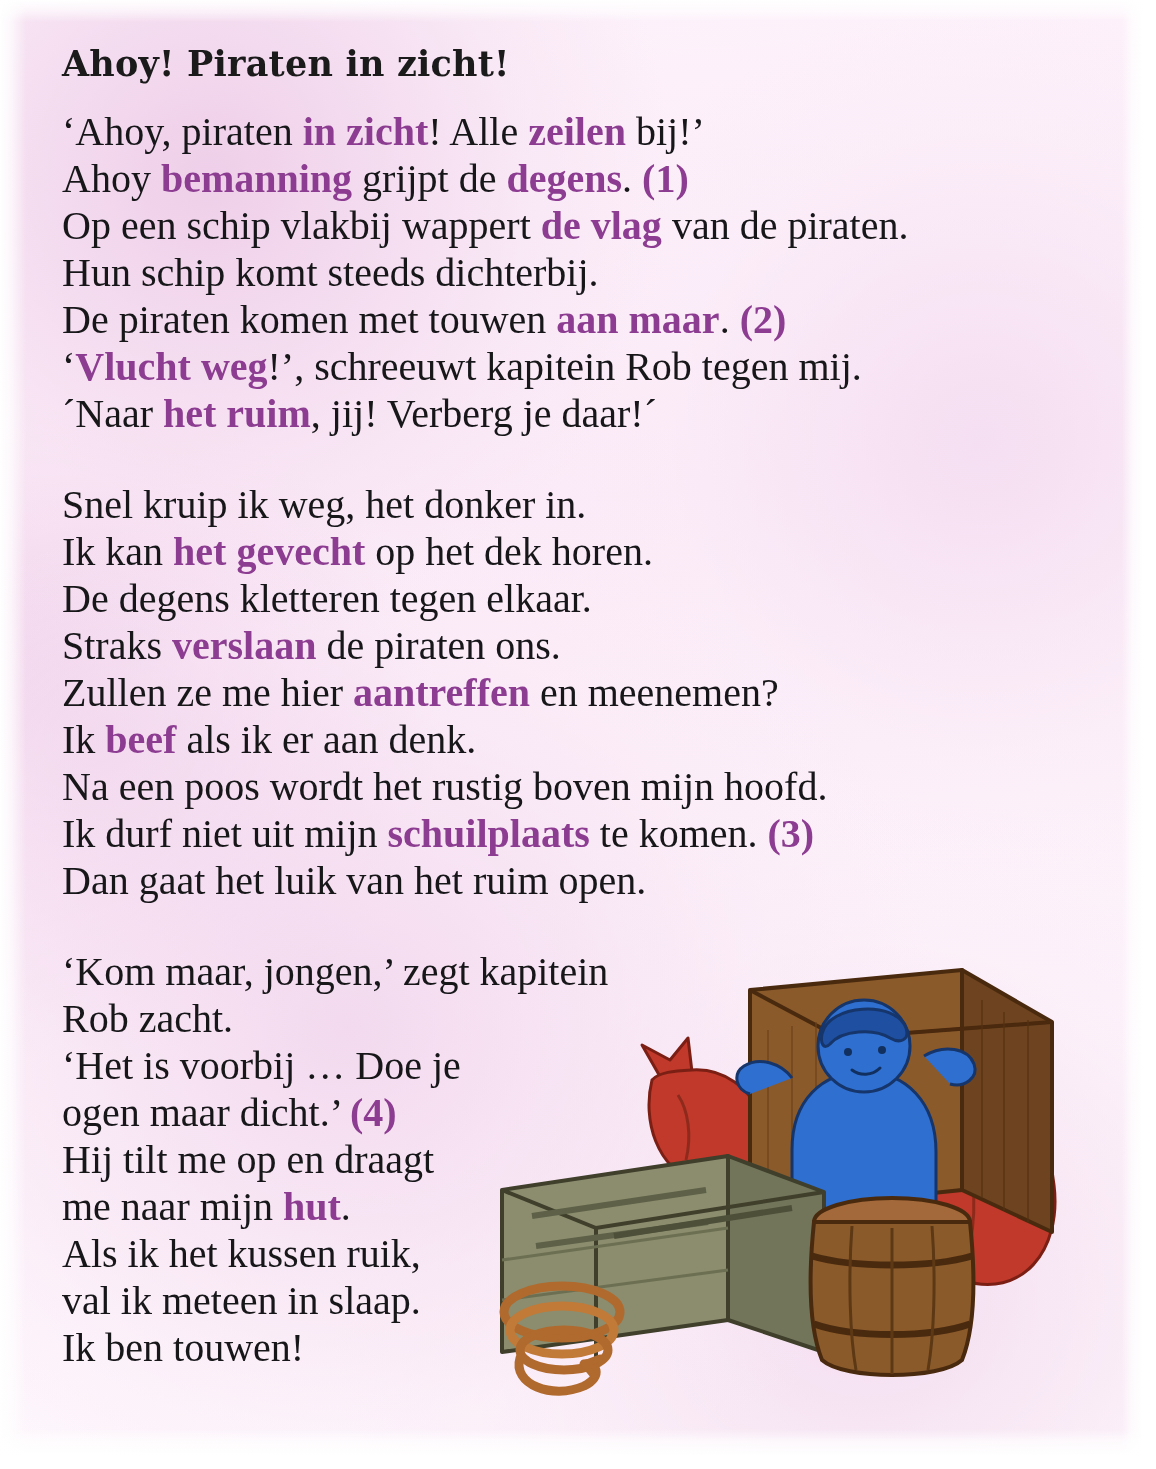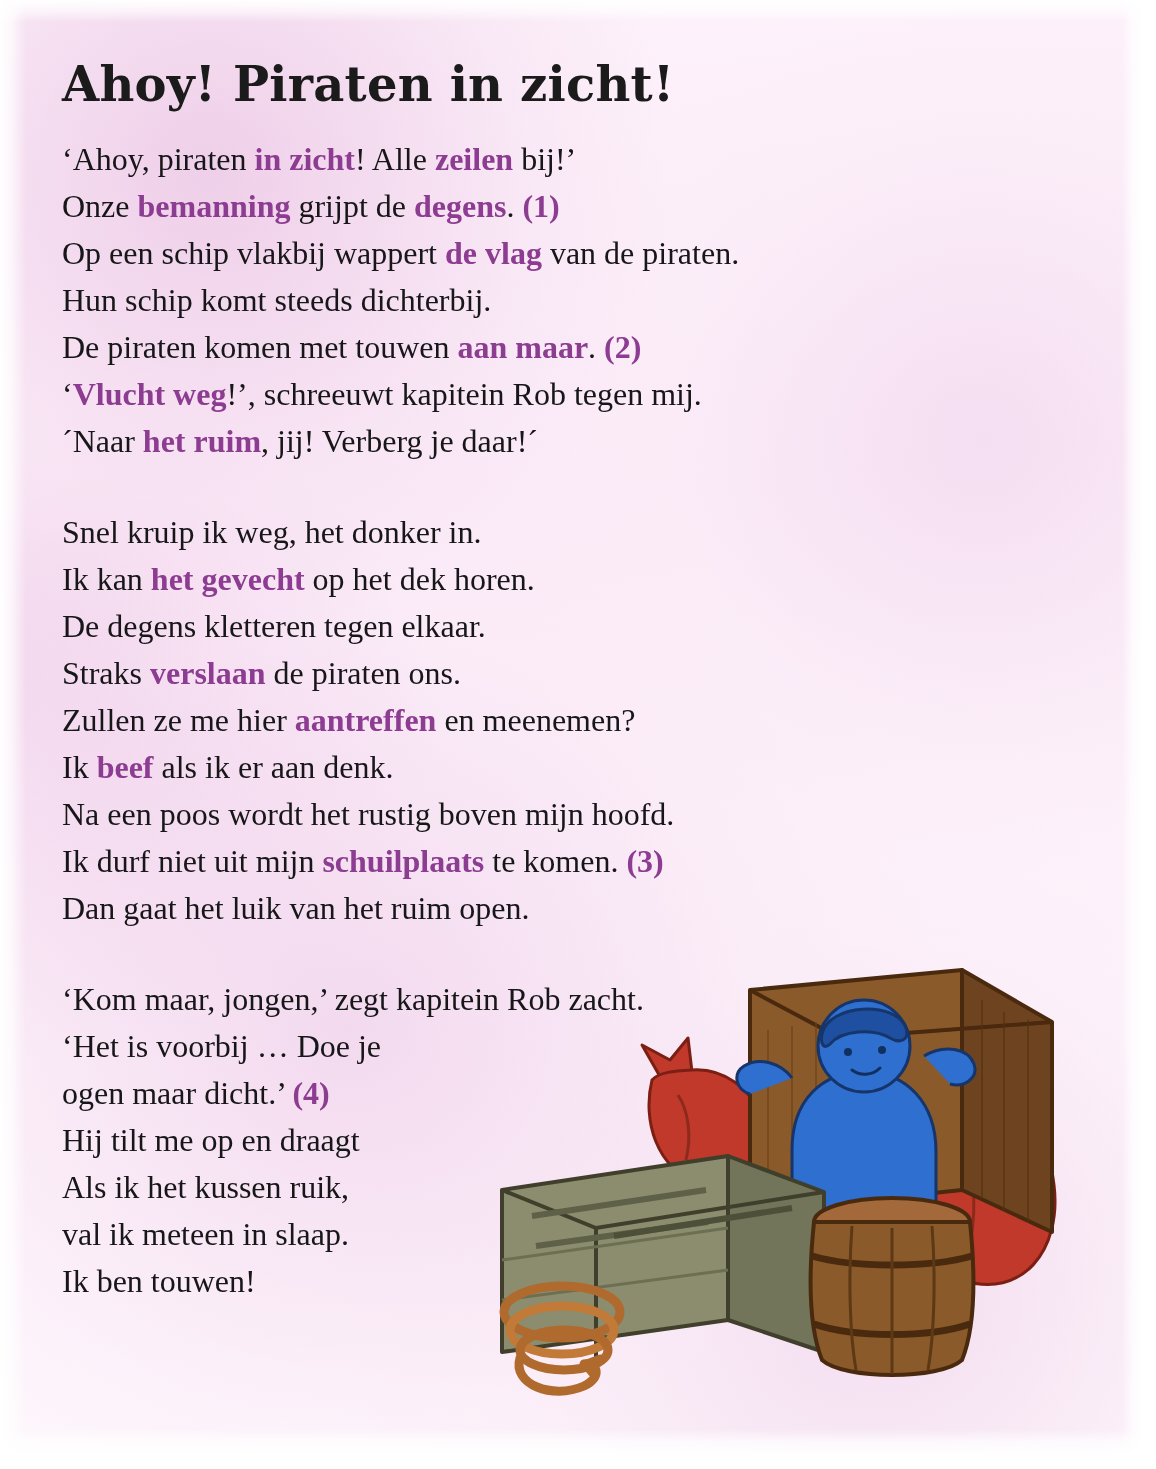--- a/index.html
+++ b/index.html
@@ -57,28 +57,28 @@
   .content {
     position: absolute;
     left: 62px;
     top: 40px;
     width: 1000px;
   }
 
   .title {
     font-family: "DejaVu Serif", serif;
     font-weight: bold;
-    font-size: 48px;
+    font-size: 35px;
     color: #1b1b1b;
     letter-spacing: 0.2px;
-    margin: 16px 0 24px 0;
+    margin: 3px 0 24px 0;
   }
 
   .stanza {
-    font-size: 32px;
+    font-size: 40px;
     line-height: 47px;
     color: #17171a;
     margin: 0 0 44px 0;
   }
 
   .stanza .ln {
     display: block;
     white-space: pre-wrap;
   }
 
@@ -108,21 +108,21 @@
 <body>
 
 <div class="page">
 
   <div class="content">
 
     <h1 class="title">Ahoy! Piraten in zicht!</h1>
 
     <div class="stanza stanza-1">
         <span class="ln"><span>‘Ahoy, piraten </span><b class="kw">in zicht</b><span>! Alle </span><b class="kw">zeilen</b><span> bij!’</span></span>
-        <span class="ln"><span>Onze </span><b class="kw">bemanning</b><span> grijpt de </span><b class="kw">degens</b><span>. </span><span class="num">(1)</span></span>
+        <span class="ln"><span>Ahoy </span><b class="kw">bemanning</b><span> grijpt de </span><b class="kw">degens</b><span>. </span><span class="num">(1)</span></span>
         <span class="ln"><span>Op een schip vlakbij wappert </span><b class="kw">de vlag</b><span> van de piraten.</span></span>
         <span class="ln"><span>Hun schip komt steeds dichterbij.</span></span>
         <span class="ln"><span>De piraten komen met touwen </span><b class="kw">aan maar</b><span>. </span><span class="num">(2)</span></span>
         <span class="ln"><span>‘</span><b class="kw">Vlucht weg</b><span>!’, schreeuwt kapitein Rob tegen mij.</span></span>
         <span class="ln"><span>´Naar </span><b class="kw">het ruim</b><span>, jij! Verberg je daar!´</span></span>
       </div>
     <div class="stanza stanza-2">
         <span class="ln"><span>Snel kruip ik weg, het donker in.</span></span>
         <span class="ln"><span>Ik kan </span><b class="kw">het gevecht</b><span> op het dek horen.</span></span>
         <span class="ln"><span>De degens kletteren tegen elkaar.</span></span>
@@ -131,20 +131,21 @@
         <span class="ln"><span>Ik </span><b class="kw">beef</b><span> als ik er aan denk.</span></span>
         <span class="ln"><span>Na een poos wordt het rustig boven mijn hoofd.</span></span>
         <span class="ln"><span>Ik durf niet uit mijn </span><b class="kw">schuilplaats</b><span> te komen. </span><span class="num">(3)</span></span>
         <span class="ln"><span>Dan gaat het luik van het ruim open.</span></span>
       </div>
     <div class="stanza stanza-3">
         <span class="ln"><span>‘Kom maar, jongen,’ zegt kapitein Rob zacht.</span></span>
         <span class="ln"><span>‘Het is voorbij … Doe je</span></span>
         <span class="ln"><span>ogen maar dicht.’ </span><span class="num">(4)</span></span>
         <span class="ln"><span>Hij tilt me op en draagt</span></span>
+        <span class="ln"><span>me naar mijn </span><b class="kw">hut</b><span>.</span></span>
         <span class="ln"><span>Als ik het kussen ruik,</span></span>
         <span class="ln"><span>val ik meteen in slaap.</span></span>
         <span class="ln"><span>Ik ben touwen!</span></span>
       </div>
 
   </div>
 
   <div class="illustration">
     <svg viewBox="0 0 600 440" width="600" height="440" aria-hidden="true">
 

